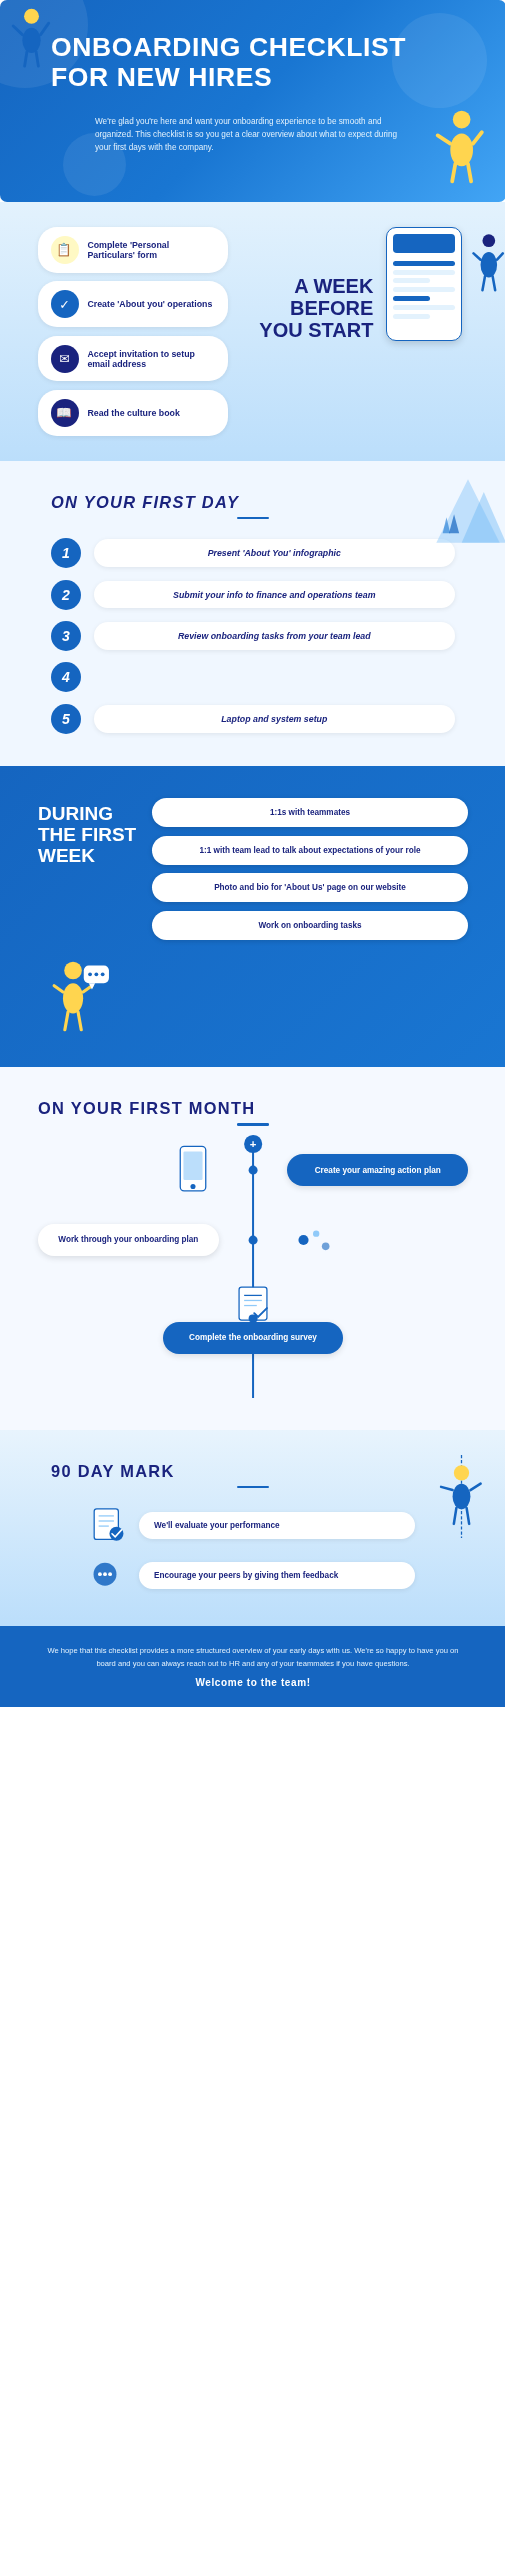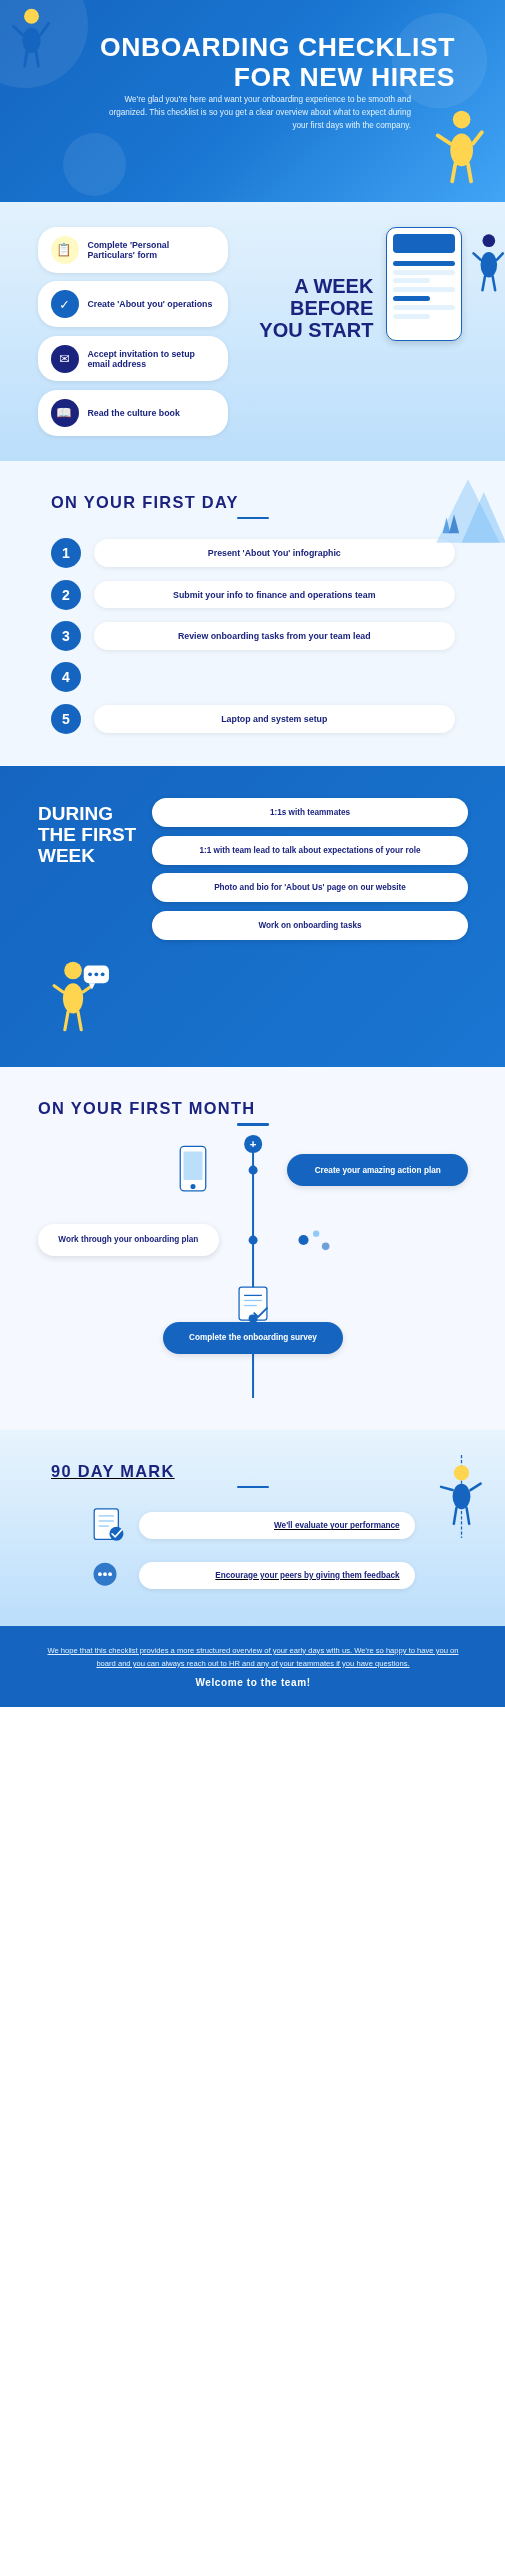--- a/index.html
+++ b/index.html
@@ -7,38 +7,39 @@
       width: 506px;
       font-family: 'Arial', sans-serif;
       background: #fff;
       overflow-x: hidden;
     }
 
     
     .hero {
       background: linear-gradient(135deg, #1565c0 0%, #1976d2 50%, #42a5f5 100%);
       padding: 19px 51px 25px;
-      text-align: right;
+      text-align: left;
       position: relative;
       overflow: hidden;
       min-height: 202px;
+      border-radius: 7px;
     }
     .hero-title {
       color: #fff;
       font-size: 26.5px;
       font-weight: 900;
       line-height: 1.15;
       text-transform: uppercase;
       margin-top: 12.6px;
       letter-spacing: 0.6px;
     }
     .hero-subtitle {
       color: #e3f2fd;
       font-size: 8.2px;
-      margin-top: 0;
+      margin-top: 22px;
       line-height: 1.6;
       max-width: 316px;
       margin-left: auto;
       margin-right: auto;
     }
     .hero-decoration {
       position: absolute;
       border-radius: 50%;
       background: rgba(255,255,255,0.08);
     }
@@ -164,20 +165,21 @@
       border-radius: 3.8px;
       margin-bottom: 3.8px;
     }
 
     
     .first-day {
       background: #f0f7ff;
       padding: 32px 51px;
       position: relative;
       overflow: hidden;
+      font-style: italic;
     }
     .numbered-items {
       display: flex;
       flex-direction: column;
       gap: 11.4px;
       margin-top: 6.3px;
     }
     .numbered-item {
       display: flex;
       align-items: center;
@@ -312,21 +314,20 @@
       font-weight: 900;
       z-index: 3;
     }
 
     
     .ninety-day {
       background: linear-gradient(180deg, #e8f4fd 0%, #bbdefb 100%);
       padding: 32px 51px;
       position: relative;
       overflow: hidden;
-      text-decoration: underline;
     }
     .ninety-items {
       display: flex;
       flex-direction: column;
       gap: 12.6px;
       margin-top: 12.6px;
       align-items: center;
     }
     .ninety-item {
       display: flex;
@@ -339,35 +340,34 @@
     }
     .ninety-text-pill {
       flex: 1;
       background: #fff;
       border-radius: 19px;
       padding: 9px 15px;
       font-size: 8.2px;
       font-weight: 700;
       color: #1a237e;
       box-shadow: 0 1.3px 5px rgba(0,0,0,0.08);
-      text-align: right;
+      text-align: left;
     }
 
     
     .footer {
       background: #1565c0;
       padding: 19px 38px;
       text-align: center;
     }
     .footer-text {
       color: #e3f2fd;
       font-size: 7.6px;
       line-height: 1.7;
       margin-bottom: 6.3px;
-      text-decoration: underline;
     }
     .footer-welcome {
       color: #fff;
       font-size: 10px;
       font-weight: 900;
       letter-spacing: 0.6px;
     }
 
   </style>
 </head>

